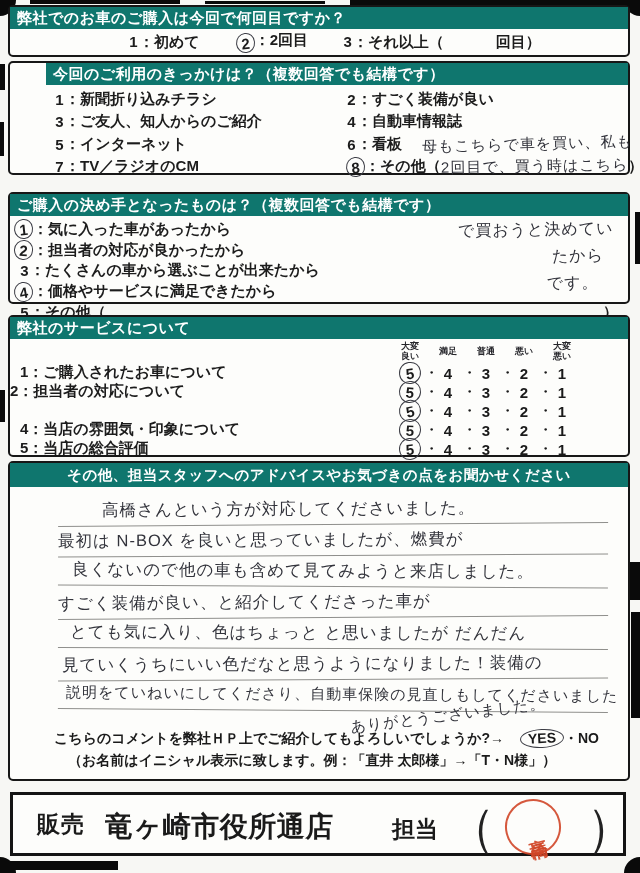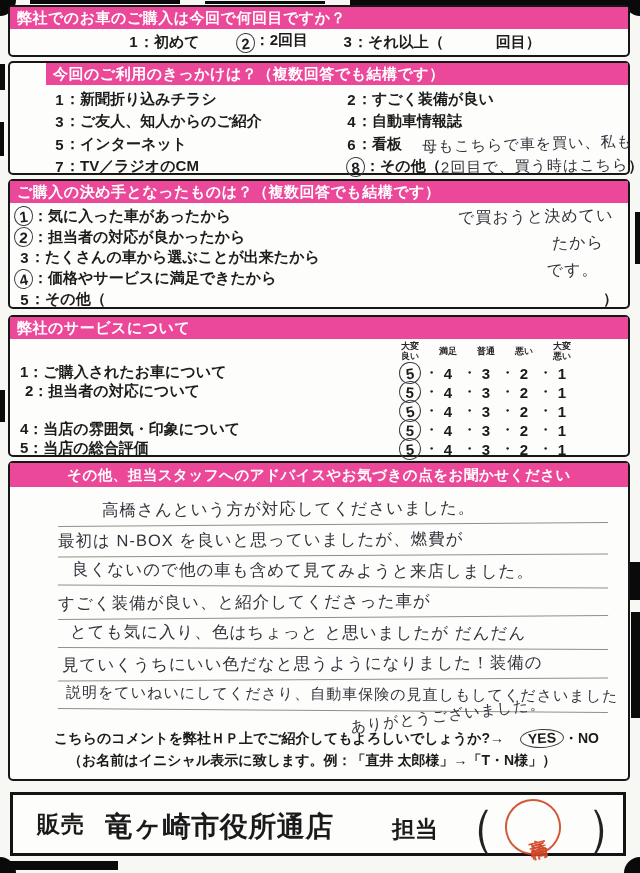--- a/index.html
+++ b/index.html
@@ -1,19 +1,19 @@
 <!DOCTYPE html>
 <html><head>
 <meta charset="utf-8">
 <style>
   html,body{margin:0;padding:0;}
   body{width:640px;height:873px;position:relative;background:#f7f7f4;
        font-family:"Liberation Sans","DejaVu Sans",sans-serif;color:#1a1a1a;overflow:hidden;}
   .box{position:absolute;left:8px;width:622px;border:2px solid #171717;background:#fdfdfb;border-radius:5px;box-sizing:border-box;overflow:visible;}
-  .bar{background:#ec4899;color:#fff;font-weight:700;font-size:15px;line-height:22px;height:22px;
+  .bar{background:#0f766e;color:#fff;font-weight:700;font-size:15px;line-height:22px;height:22px;
        padding-left:7px;letter-spacing:.5px;white-space:nowrap;overflow:hidden;}
   .bar.center{text-align:center;padding-left:0;}
   .ptext{font-weight:700;font-size:15px;color:#1c1c1c;}
   .hw{font-weight:400;color:#32333b;letter-spacing:1px;}
   
   .circ{display:inline-flex;align-items:center;justify-content:center;
         border:1.7px solid #3c3d45;border-radius:52% 48% 50% 50%;
         min-width:19px;height:20px;padding:0 2px;box-sizing:border-box;
         transform:rotate(-6deg);vertical-align:-4px;}
   .num{display:inline-block;min-width:11px;text-align:center;}
@@ -119,21 +119,21 @@
       <span class="circ">
           <span class="num">8</span>
         </span>
         <span>：その他（</span>
         <span class="hw" style="font-size:15px;transform:rotate(-1deg);display:inline-block;">2回目で、買う時はこちら</span>
         <span>）</span>
     </div>
   </div>
 </div>
 
-<div class="box" style="top:179px;height:130px;">
+<div class="box" style="top:192px;height:112px;">
   <div class="bar">
     <span>ご購入の決め手となったものは？（複数回答でも結構です）</span>
   </div>
   <div class="g3" style="padding-top:3px;">
     <div class="ptext">
         <span class="circ">
           <span class="num">1</span>
         </span>
         <span>：気に入った車があったから</span>
       </div>
@@ -194,21 +194,21 @@
           <span class="n">4</span>
           <span class="d">・</span>
           <span class="n">3</span>
           <span class="d">・</span>
           <span class="n">2</span>
           <span class="d">・</span>
           <span class="n">1</span>
       </div>
     </div>
     <div style="position:relative;height:19px;">
-      <span class="ptext" style="padding-left:15px;">2：担当者の対応について</span>
+      <span class="ptext" style="padding-left:0;">2：担当者の対応について</span>
       <div class="scalegrid" style="position:absolute;left:385px;top:-1px;width:182px;">
         <span class="rate5" style="transform:rotate(5deg);">
             <span class="n">5</span>
           </span>
           <span class="d">・</span>
           <span class="n">4</span>
           <span class="d">・</span>
           <span class="n">3</span>
           <span class="d">・</span>
           <span class="n">2</span>

